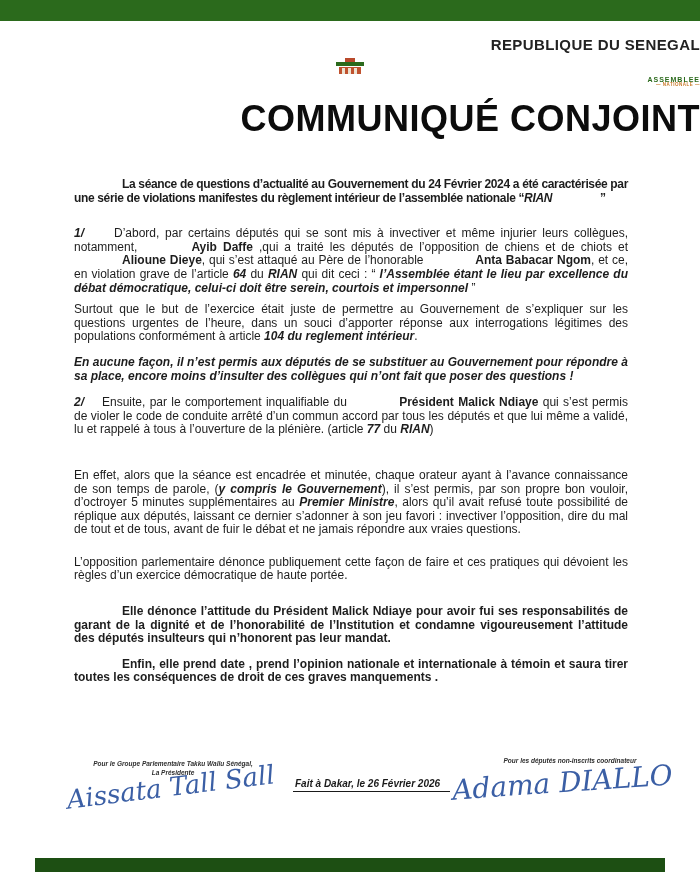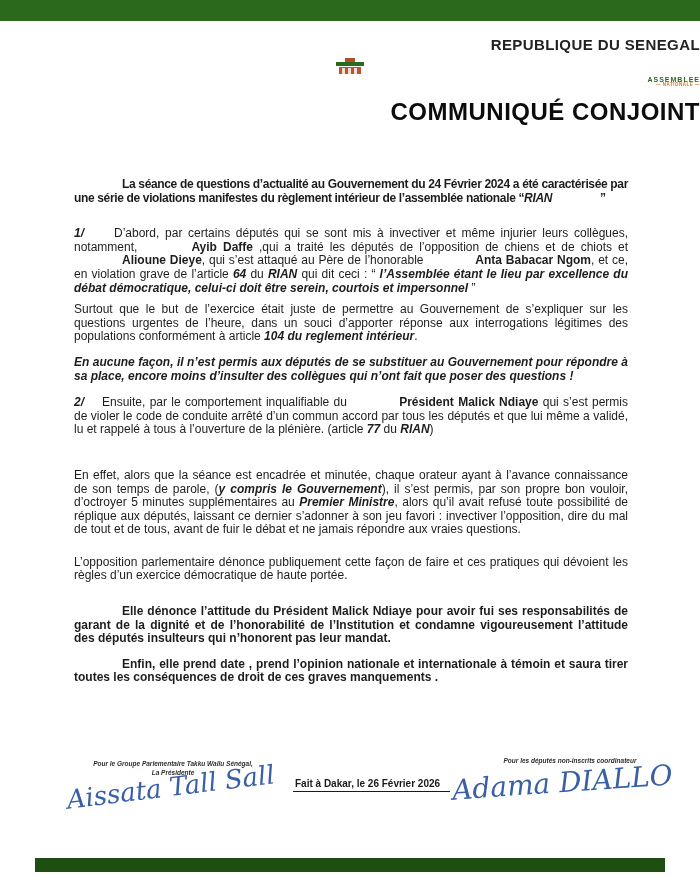--- a/index.html
+++ b/index.html
@@ -10,40 +10,40 @@
 
   .header{position:absolute;top:21px;left:0;width:700px;text-align:right;}
   .country{margin-top:15px;font-size:15px;font-weight:700;letter-spacing:.4px;color:#222;}
   .motto{margin-top:2px;font-size:9px;font-weight:700;font-style:italic;color:#333;}
   .emblem{margin-top:5px;line-height:1;}
   .emblem svg{display:block;margin:0 auto;}
   .emblem-l1{margin-top:1px;font-size:7px;font-weight:700;letter-spacing:1px;color:#2b6a1c;}
   .emblem-l2{font-size:4.5px;font-weight:700;letter-spacing:.5px;color:#c87a2a;}
   .emblem-l2::before{content:"— ";}
   .emblem-l2::after{content:" —";}
-  .title{margin:10px 0 0 0;font-size:24px;font-weight:700;letter-spacing:.5px;color:#0c0c0c;}
+  .title{margin:10px 0 0 0;font-size:36px;font-weight:700;letter-spacing:.5px;color:#0c0c0c;}
 
   .docbody{position:absolute;top:178px;left:74px;width:554px;font-size:12px;line-height:13.6px;
            color:#1d1d1d;}
   .para{text-align:justify;margin:0;}
   .para.tight{letter-spacing:-.35px;}
   .rb{font-weight:700;margin-left:48px;}
   .rbi{font-weight:700;font-style:italic;}
   .marker{font-weight:700;font-style:italic;}
   .tab{display:inline-block;}
 
   .sig-label{position:absolute;font-size:6.5px;font-weight:700;font-style:italic;color:#2e2e2e;
              text-align:center;line-height:1.35;}
   .sig-label-left{top:760px;left:88px;width:170px;}
   .sig-label-right{top:757px;left:488px;width:164px;}
   .signature{position:absolute;font-family:"DejaVu Serif",serif;font-style:italic;color:#3b5fa5;
              white-space:nowrap;}
   .sig-left{top:772px;left:66px;font-size:26px;transform:rotate(-7deg);}
   .sig-right{top:766px;left:452px;font-size:28px;transform:rotate(-4deg);}
-  .dateline{position:absolute;top:778px;left:293px;font-size:10px;font-weight:700;
+  .dateline{position:absolute;top:778px;left:293px;font-size:10px;font-weight:700;font-style:italic;
             color:#1a1a1a;border-bottom:1.5px solid #1a1a1a;padding:0 10px 2px 2px;}
 </style>
 </head>
 <body>
 
 <div class="page">
   <div class="topbar"></div>
 
   <div class="header">
     <div class="country">REPUBLIQUE DU SENEGAL</div>

